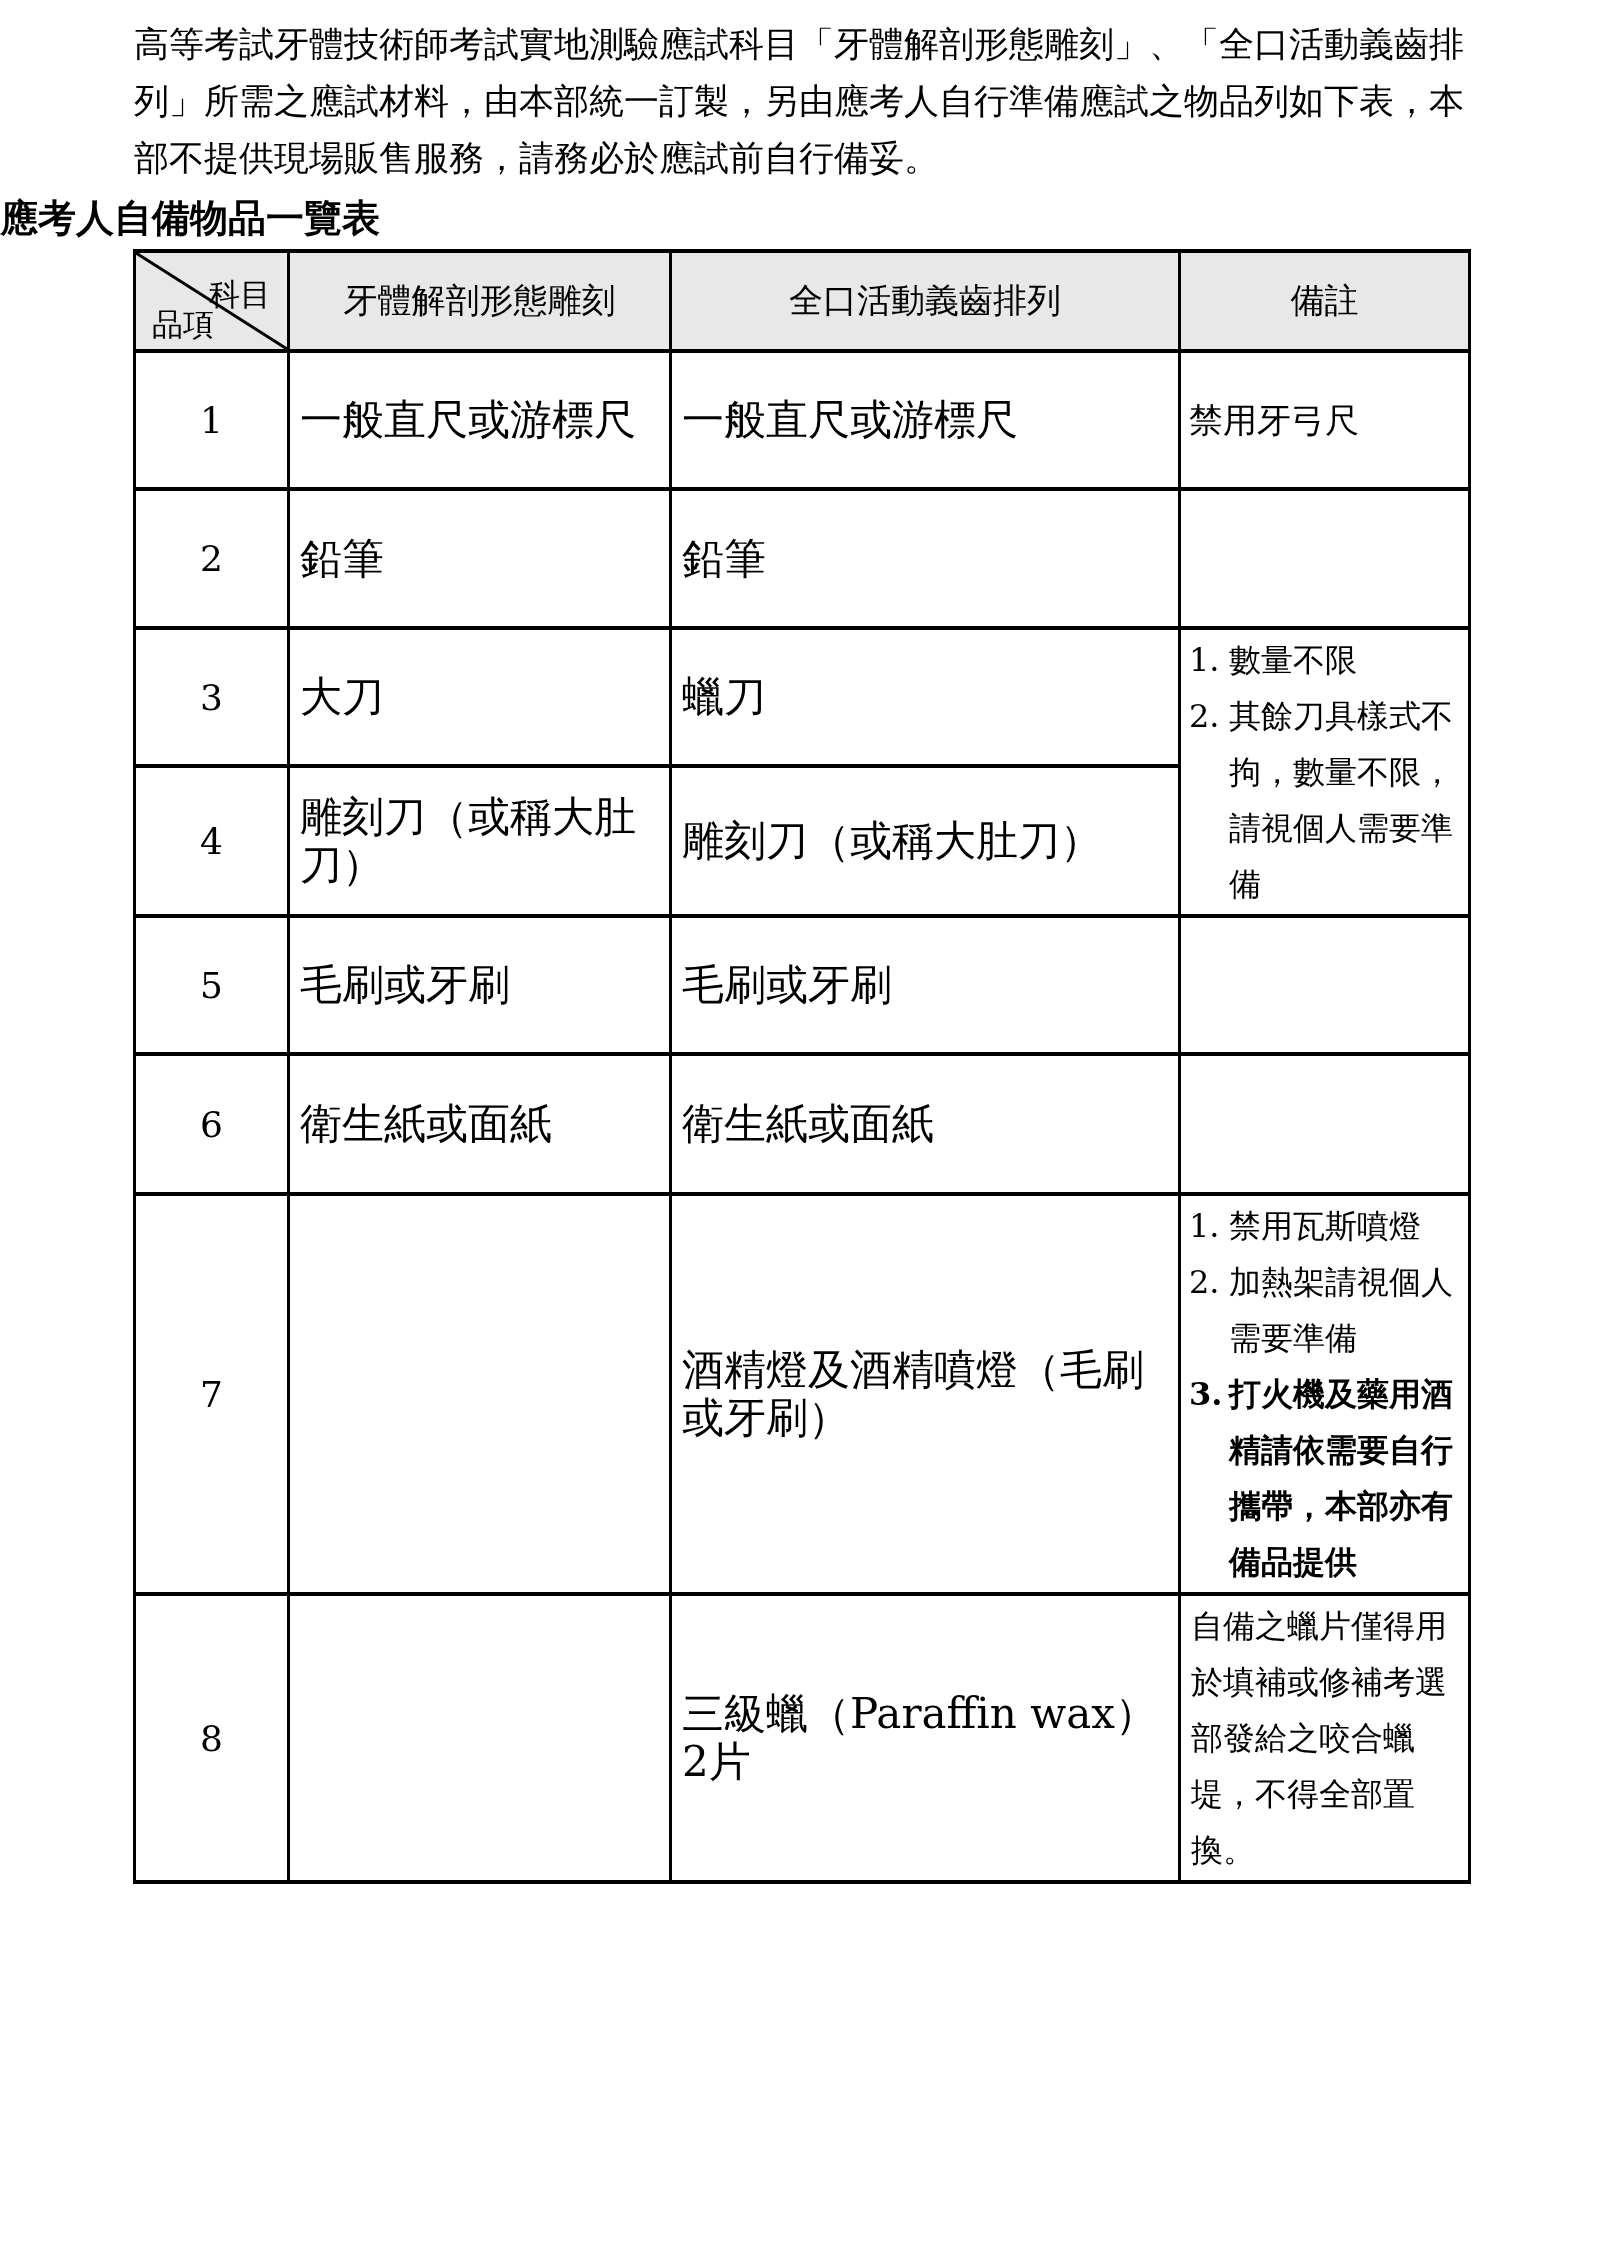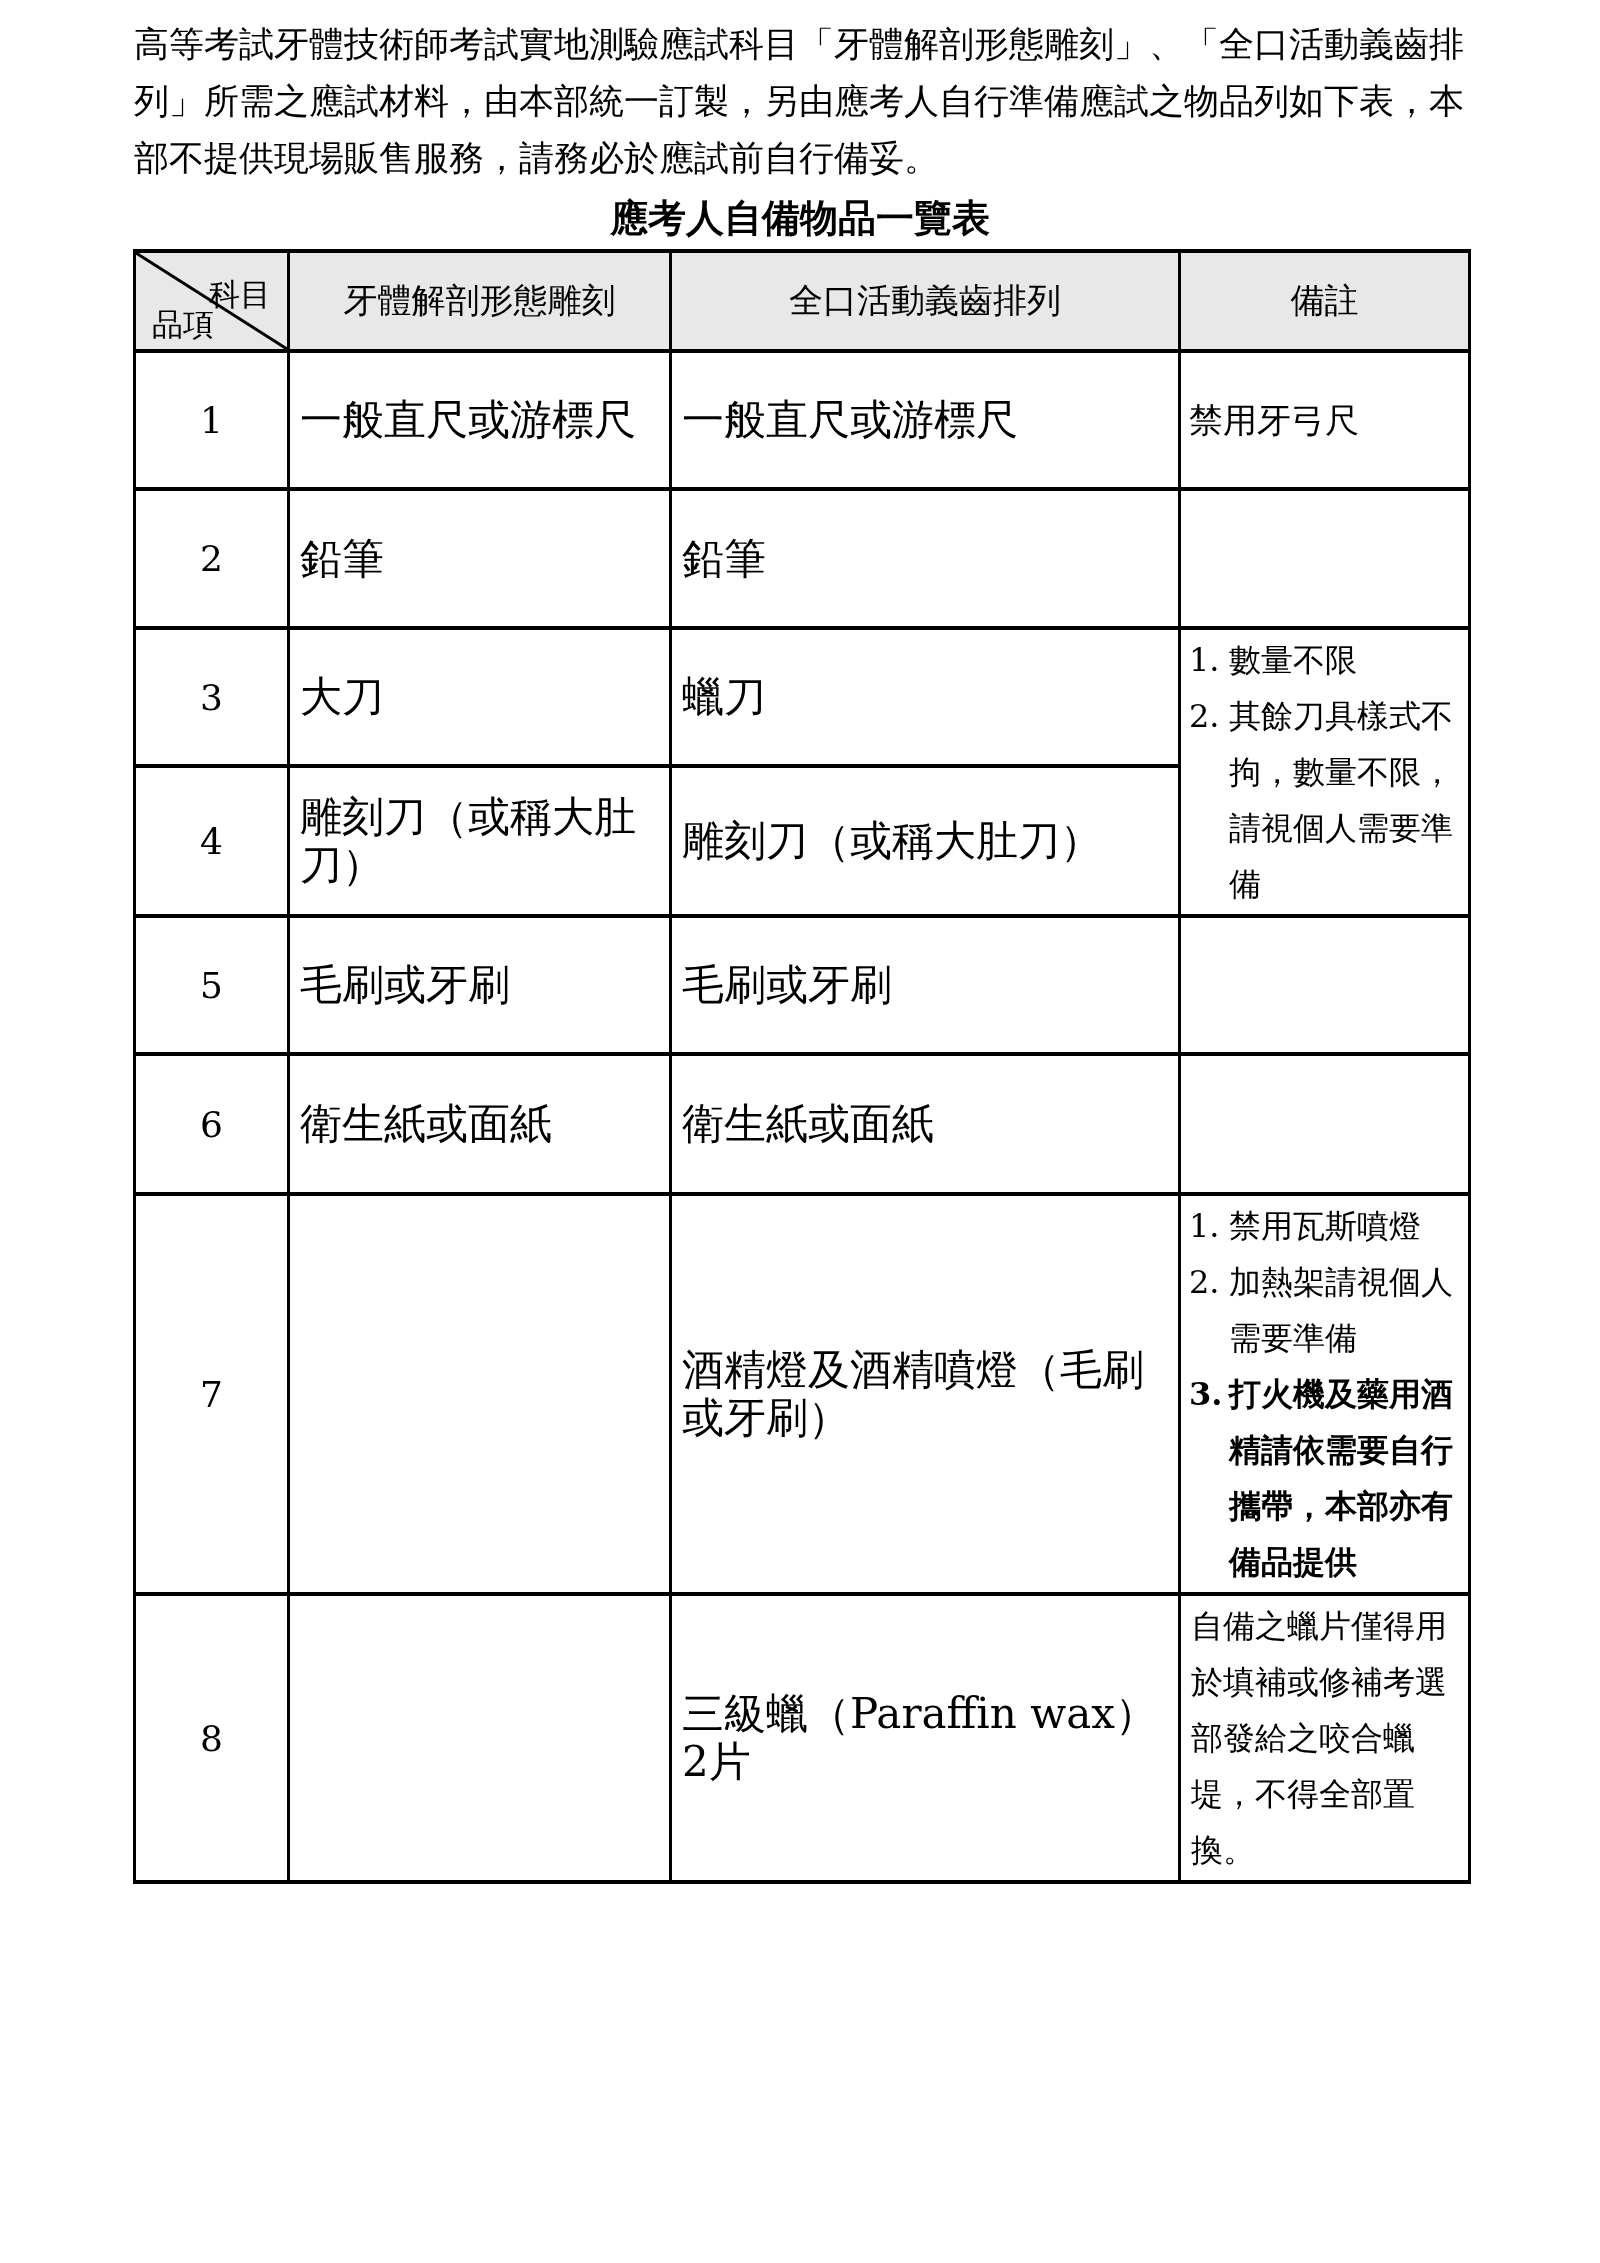--- a/index.html
+++ b/index.html
@@ -24,21 +24,20 @@
   .intro{
     width:1330px;
     margin:16px 0 0 134px;
     font-size:35px;
     line-height:57px;
     text-align:justify;
     text-justify:inter-ideograph;
   }
   .caption{
     margin:8px 0 0 0;
-    text-align:center;
     font-size:38px;
     font-weight:bold;
     line-height:46px;
   }
   table.items{
     margin:8px 0 0 133px;
     width:1335px;
     border-collapse:collapse;
     table-layout:fixed;
   }

